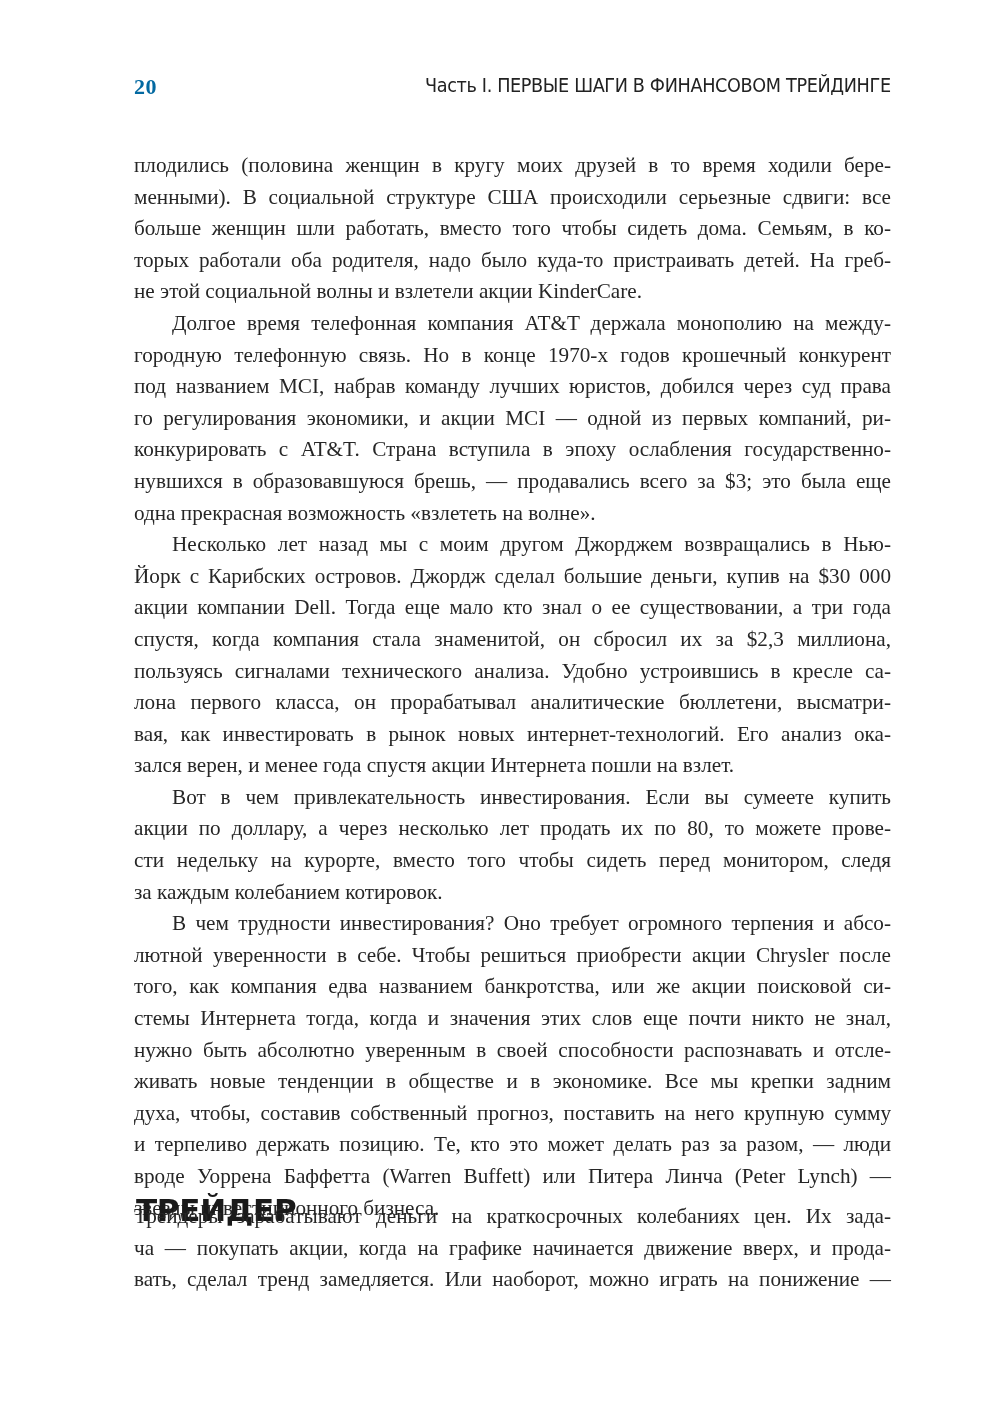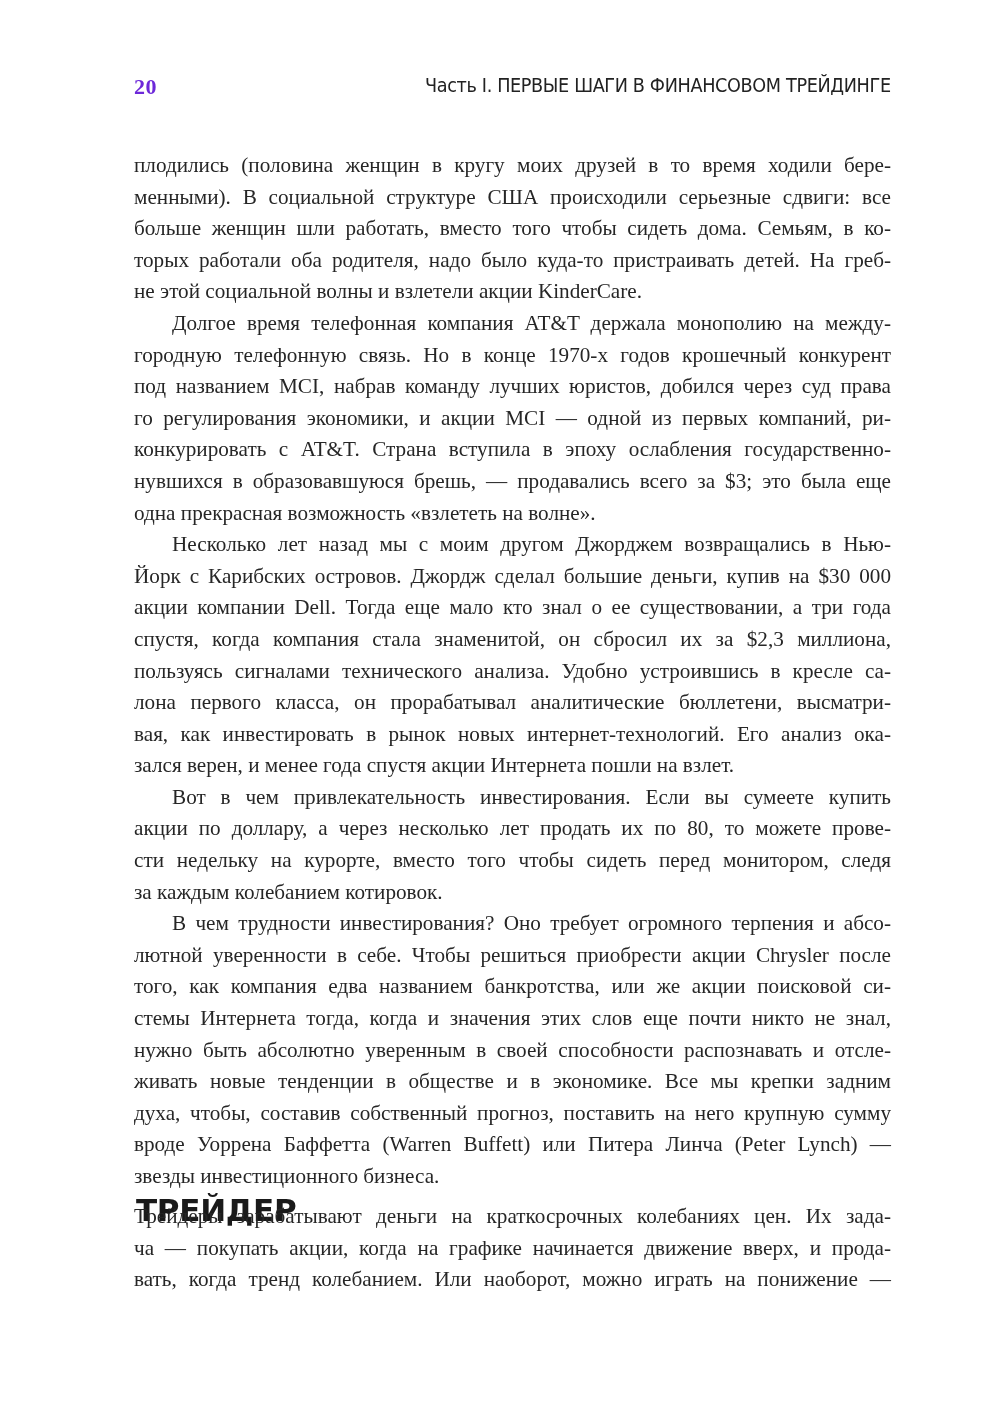--- a/index.html
+++ b/index.html
@@ -29,21 +29,21 @@
       font-family: "Liberation Sans", sans-serif;
     }
     .page-number {
       position: absolute;
       left: 0;
       top: 0;
       font-family: "Liberation Serif", serif;
       font-weight: bold;
       font-size: 22px;
       letter-spacing: 0.5px;
-      color: #6d28d9;
+      color: #0369a1;
     }
     .chapter-title {
       position: absolute;
       right: 0;
       top: 0;
       font-family: "DejaVu Sans", sans-serif;
       font-size: 19px;
       font-weight: normal;
       letter-spacing: -0.4px;
       color: #222;
@@ -152,28 +152,29 @@
       <span class="line last">за каждым колебанием котировок.</span>
     </p>
     <p class="para indent">
       <span class="line">В чем трудности инвестирования? Оно требует огромного терпения и абсо-</span>
       <span class="line">лютной уверенности в себе. Чтобы решиться приобрести акции Chrysler после</span>
       <span class="line">того, как компания едва названием банкротства, или же акции поисковой си-</span>
       <span class="line">стемы Интернета тогда, когда и значения этих слов еще почти никто не знал,</span>
       <span class="line">нужно быть абсолютно уверенным в своей способности распознавать и отсле-</span>
       <span class="line">живать новые тенденции в обществе и в экономике. Все мы крепки задним</span>
       <span class="line">духа, чтобы, составив собственный прогноз, поставить на него крупную сумму</span>
+      <span class="line">и терпеливо держать позицию. Те, кто это может делать раз за разом, — люди</span>
       <span class="line">вроде Уоррена Баффетта (Warren Buffett) или Питера Линча (Peter Lynch) —</span>
       <span class="line last">звезды инвестиционного бизнеса.</span>
     </p>
   </div>
 
   <h2 class="section-heading">ТРЕЙДЕР</h2>
 
   <div class="section-text">
     <p class="para">
       <span class="line">Трейдеры зарабатывают деньги на краткосрочных колебаниях цен. Их зада-</span>
       <span class="line">ча — покупать акции, когда на графике начинается движение вверх, и прода-</span>
-      <span class="line">вать, когда тренд колебанием. Или наоборот, можно играть на понижение —</span>
+      <span class="line">вать, сделал тренд замедляется. Или наоборот, можно играть на понижение —</span>
     </p>
   </div>
 
 </div>
 
 </body></html>

